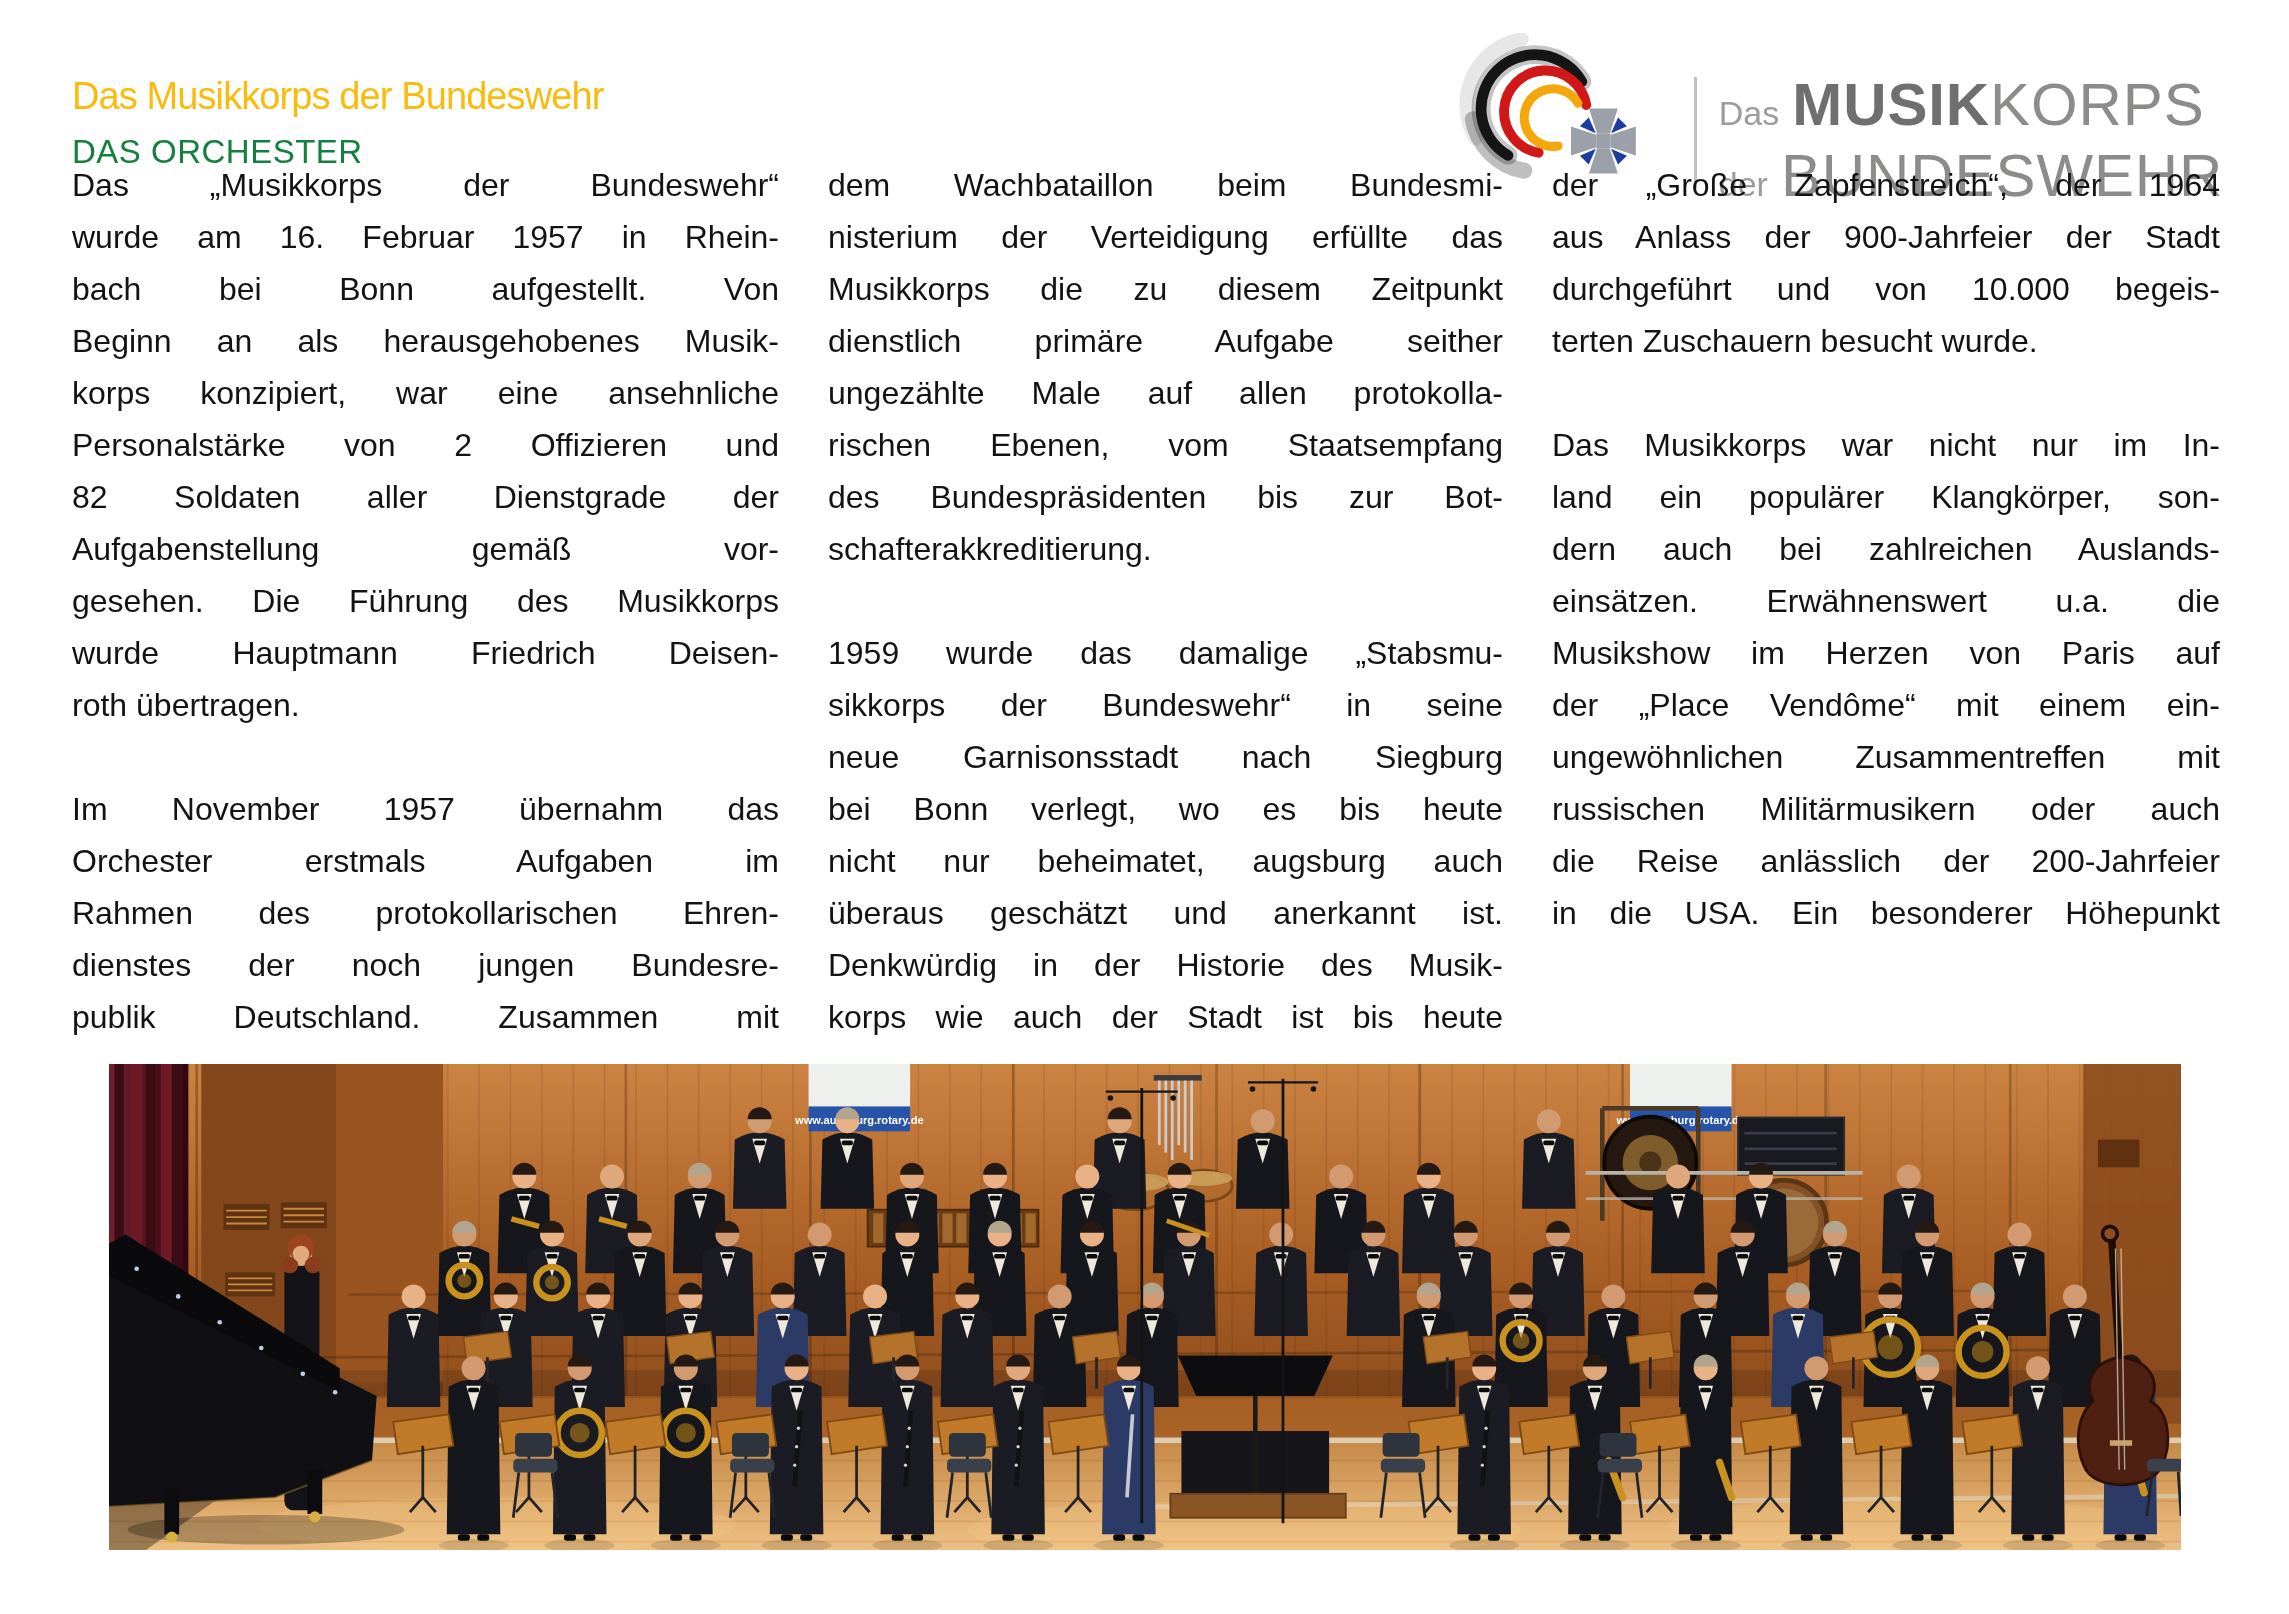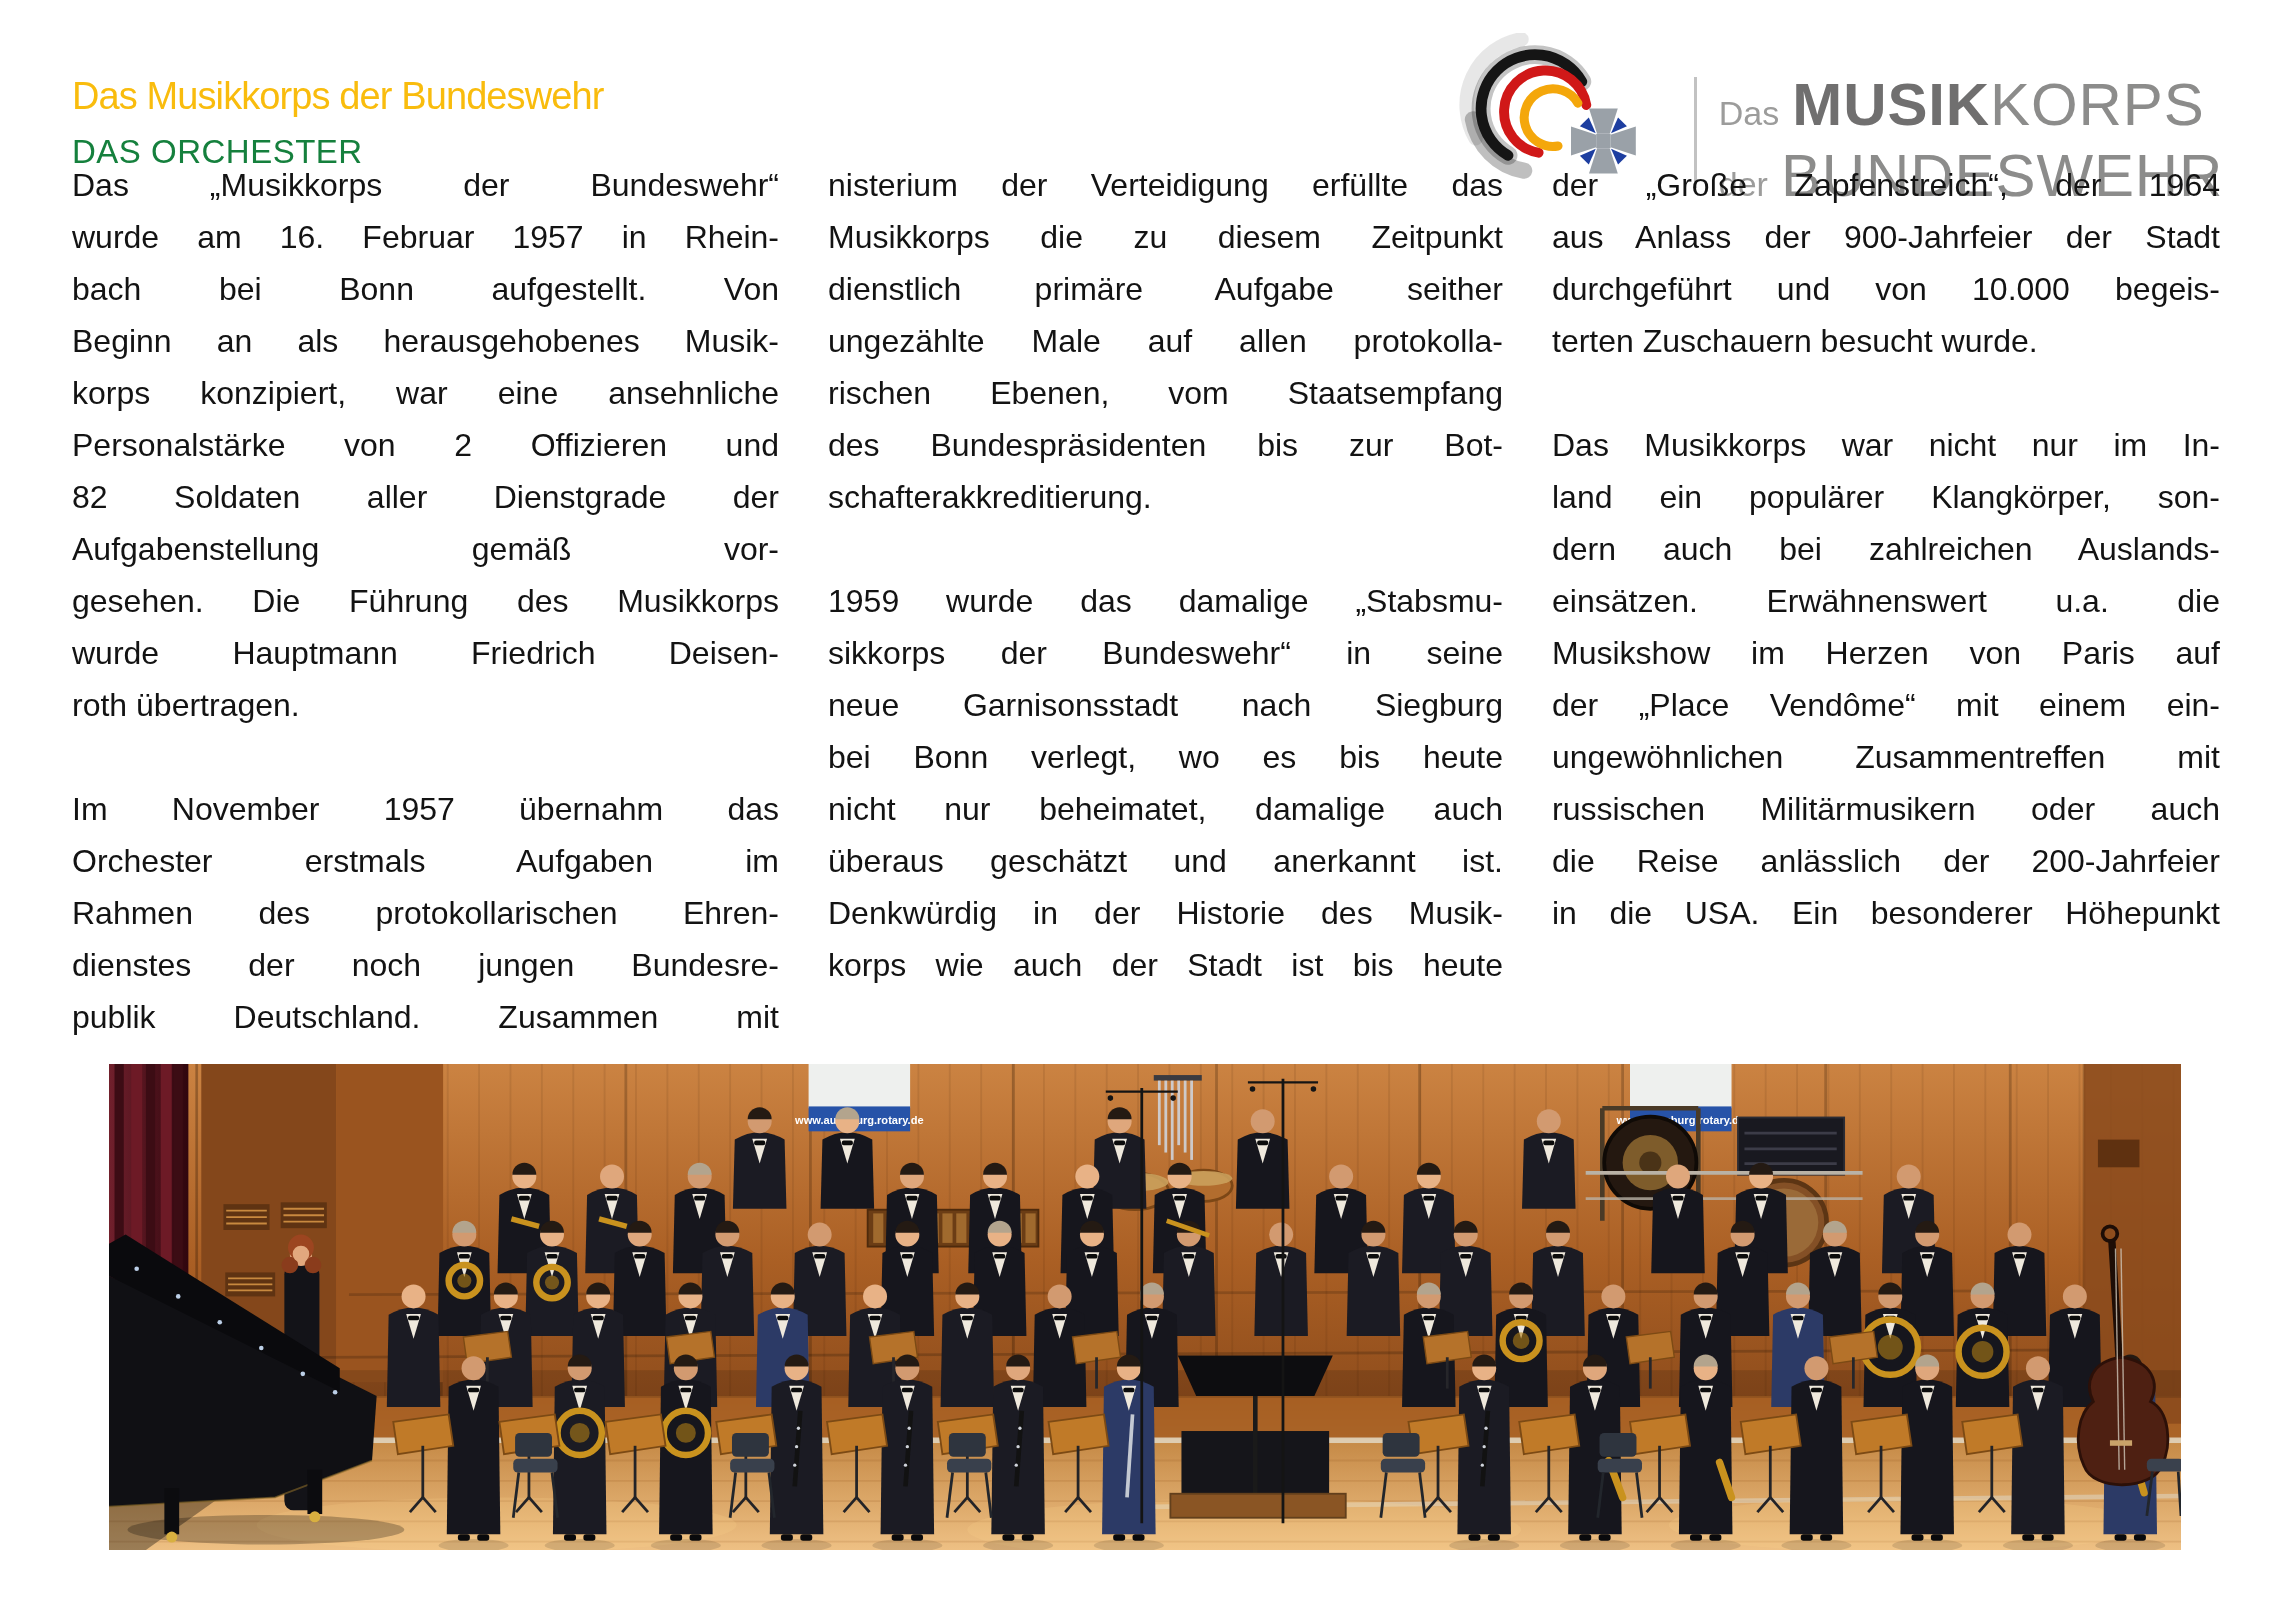--- a/index.html
+++ b/index.html
@@ -102,34 +102,35 @@
       <div class="para gap">
         <div class="line">Im November 1957 übernahm das</div>
         <div class="line">Orchester erstmals Aufgaben im</div>
         <div class="line">Rahmen des protokollarischen Ehren-</div>
         <div class="line">dienstes der noch jungen Bundesre-</div>
         <div class="line">publik Deutschland. Zusammen mit</div>
       </div>
     </div>
   <div class="col">
       <div class="para">
+        <div class="line">dem Wachbataillon beim Bundesmi-</div>
         <div class="line">nisterium der Verteidigung erfüllte das</div>
         <div class="line">Musikkorps die zu diesem Zeitpunkt</div>
         <div class="line">dienstlich primäre Aufgabe seither</div>
         <div class="line">ungezählte Male auf allen protokolla-</div>
         <div class="line">rischen Ebenen, vom Staatsempfang</div>
         <div class="line">des Bundespräsidenten bis zur Bot-</div>
         <div class="line endline">schafterakkreditierung.</div>
       </div>
       <div class="para gap">
         <div class="line">1959 wurde das damalige „Stabsmu-</div>
         <div class="line">sikkorps der Bundeswehr“ in seine</div>
         <div class="line">neue Garnisonsstadt nach Siegburg</div>
         <div class="line">bei Bonn verlegt, wo es bis heute</div>
-        <div class="line">nicht nur beheimatet, damalige auch</div>
+        <div class="line">nicht nur beheimatet, augsburg auch</div>
         <div class="line">überaus geschätzt und anerkannt ist.</div>
         <div class="line">Denkwürdig in der Historie des Musik-</div>
         <div class="line">korps wie auch der Stadt ist bis heute</div>
       </div>
     </div>
   <div class="col">
       <div class="para">
         <div class="line">der „Große Zapfenstreich“, der 1964</div>
         <div class="line">aus Anlass der 900-Jahrfeier der Stadt</div>
         <div class="line">durchgeführt und von 10.000 begeis-</div>

